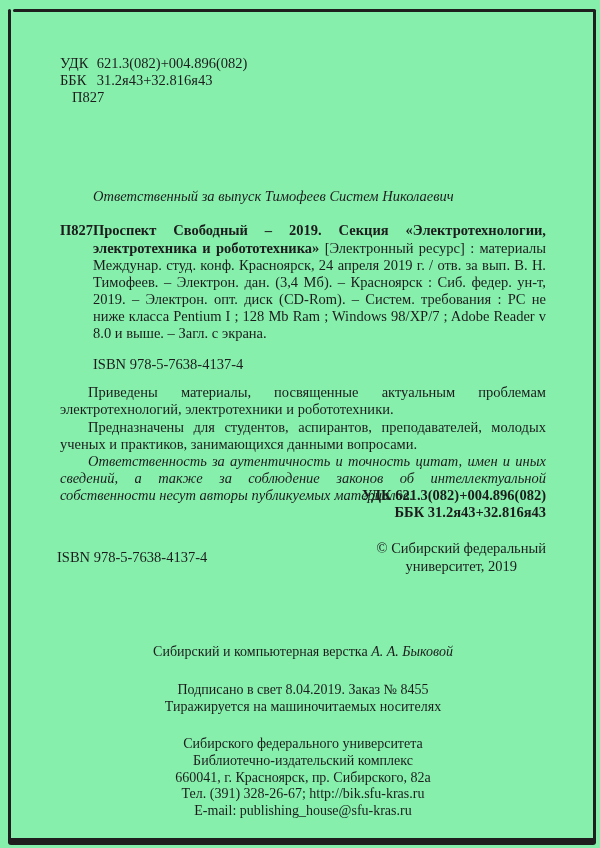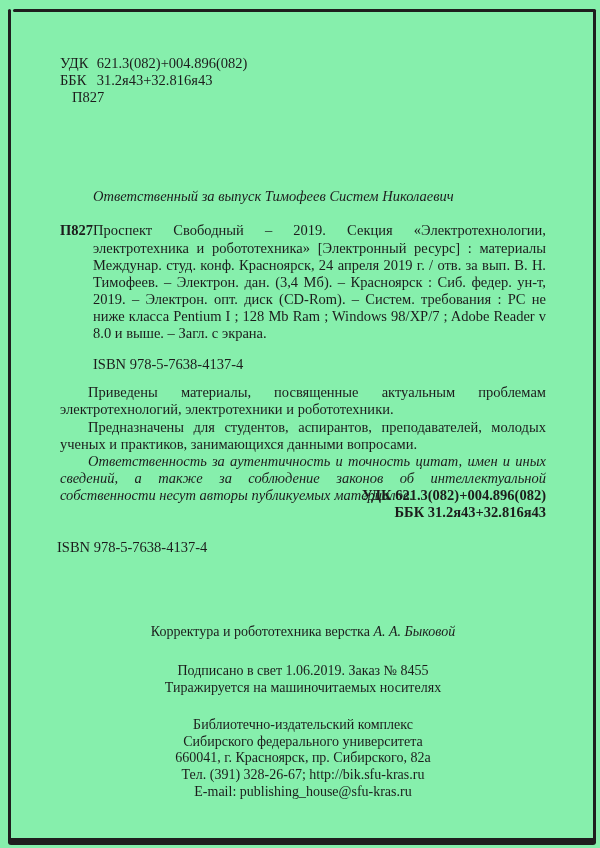--- a/index.html
+++ b/index.html
@@ -50,21 +50,21 @@
     margin-top: 17px;
     padding-left: 33px;
     text-align: justify;
   }
   .entry .entry-code {
     position: absolute;
     left: 0;
     top: 0;
     font-weight: bold;
   }
-  .entry .title { font-weight: normal; }
+  .entry .title { font-weight: bold; }
 
   .isbn-entry { margin-top: 14px; margin-left: 33px; }
 
   .annotation { margin-top: 11px; }
   .annotation p {
     margin: 0;
     text-align: justify;
     text-indent: 28px;
   }
   .annotation p.italic { font-style: italic; }
@@ -136,36 +136,40 @@
       <p class="italic">Ответственность за аутентичность и точность цитат, имен и иных сведений, а также за соблюдение законов об интеллектуальной собственности несут авторы публикуемых материалов.</p>
     </div>
 
     <div class="codes-right">
       <div>УДК 621.3(082)+004.896(082)</div>
       <div>ББК 31.2я43+32.816я43</div>
     </div>
 
     <div class="isbn-copy-row">
       <div class="isbn2">ISBN 978-5-7638-4137-4</div>
+      <div class="copyright">
+        <div>© Сибирский федеральный</div>
+        <div>университет, 2019</div>
+      </div>
     </div>
 
     <div class="colophon">
 
       <div class="proofreading">
-        <span>Корректура и робототехника верстка </span><span class="name">А. А. Быковой</span>
+        <span>Сибирский и компьютерная верстка </span><span class="name">А. А. Быковой</span>
       </div>
 
       <div class="print-block">
-        <div>Подписано в свет 1.06.2019. Заказ № 8455</div>
+        <div>Подписано в свет 8.04.2019. Заказ № 8455</div>
         <div>Тиражируется на машиночитаемых носителях</div>
       </div>
 
       <div class="publisher-block">
+        <div>Сибирского федерального университета</div>
         <div>Библиотечно-издательский комплекс</div>
-        <div>Сибирского федерального университета</div>
         <div>660041, г. Красноярск, пр. Сибирского, 82а</div>
         <div>Тел. (391) 328-26-67; http://bik.sfu-kras.ru</div>
         <div>E-mail: publishing_house@sfu-kras.ru</div>
       </div>
     </div>
 
   </div>
 </div>
 
 </body></html>

